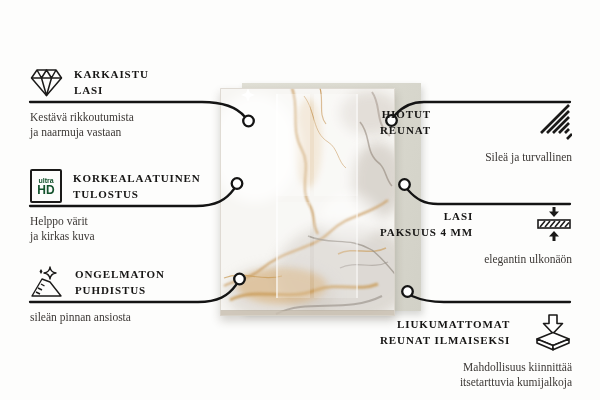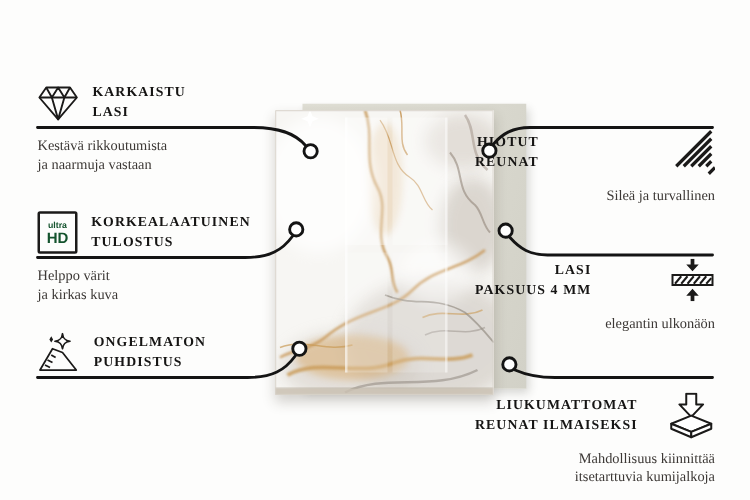--- a/index.html
+++ b/index.html
@@ -173,20 +173,21 @@
           </g>
           <path d="M11,3 l1.5,2.5 -1.5,2.5 -1.5,-2.5 Z" fill="#1b1a19"></path>
         </svg>
       </span>
       <div class="titles">
         <div>ONGELMATON</div>
         <div>PUHDISTUS</div>
       </div>
     </div>
     <div class="desc">
+      <div>sileän pinnan ansiosta</div>
     </div>
   </div>
 
   <div class="feature right" style="top:62px">
     <div class="title-row">
       <div class="titles">
         <div>HIOTUT</div>
         <div>REUNAT</div>
       </div>
       <span class="icon">

